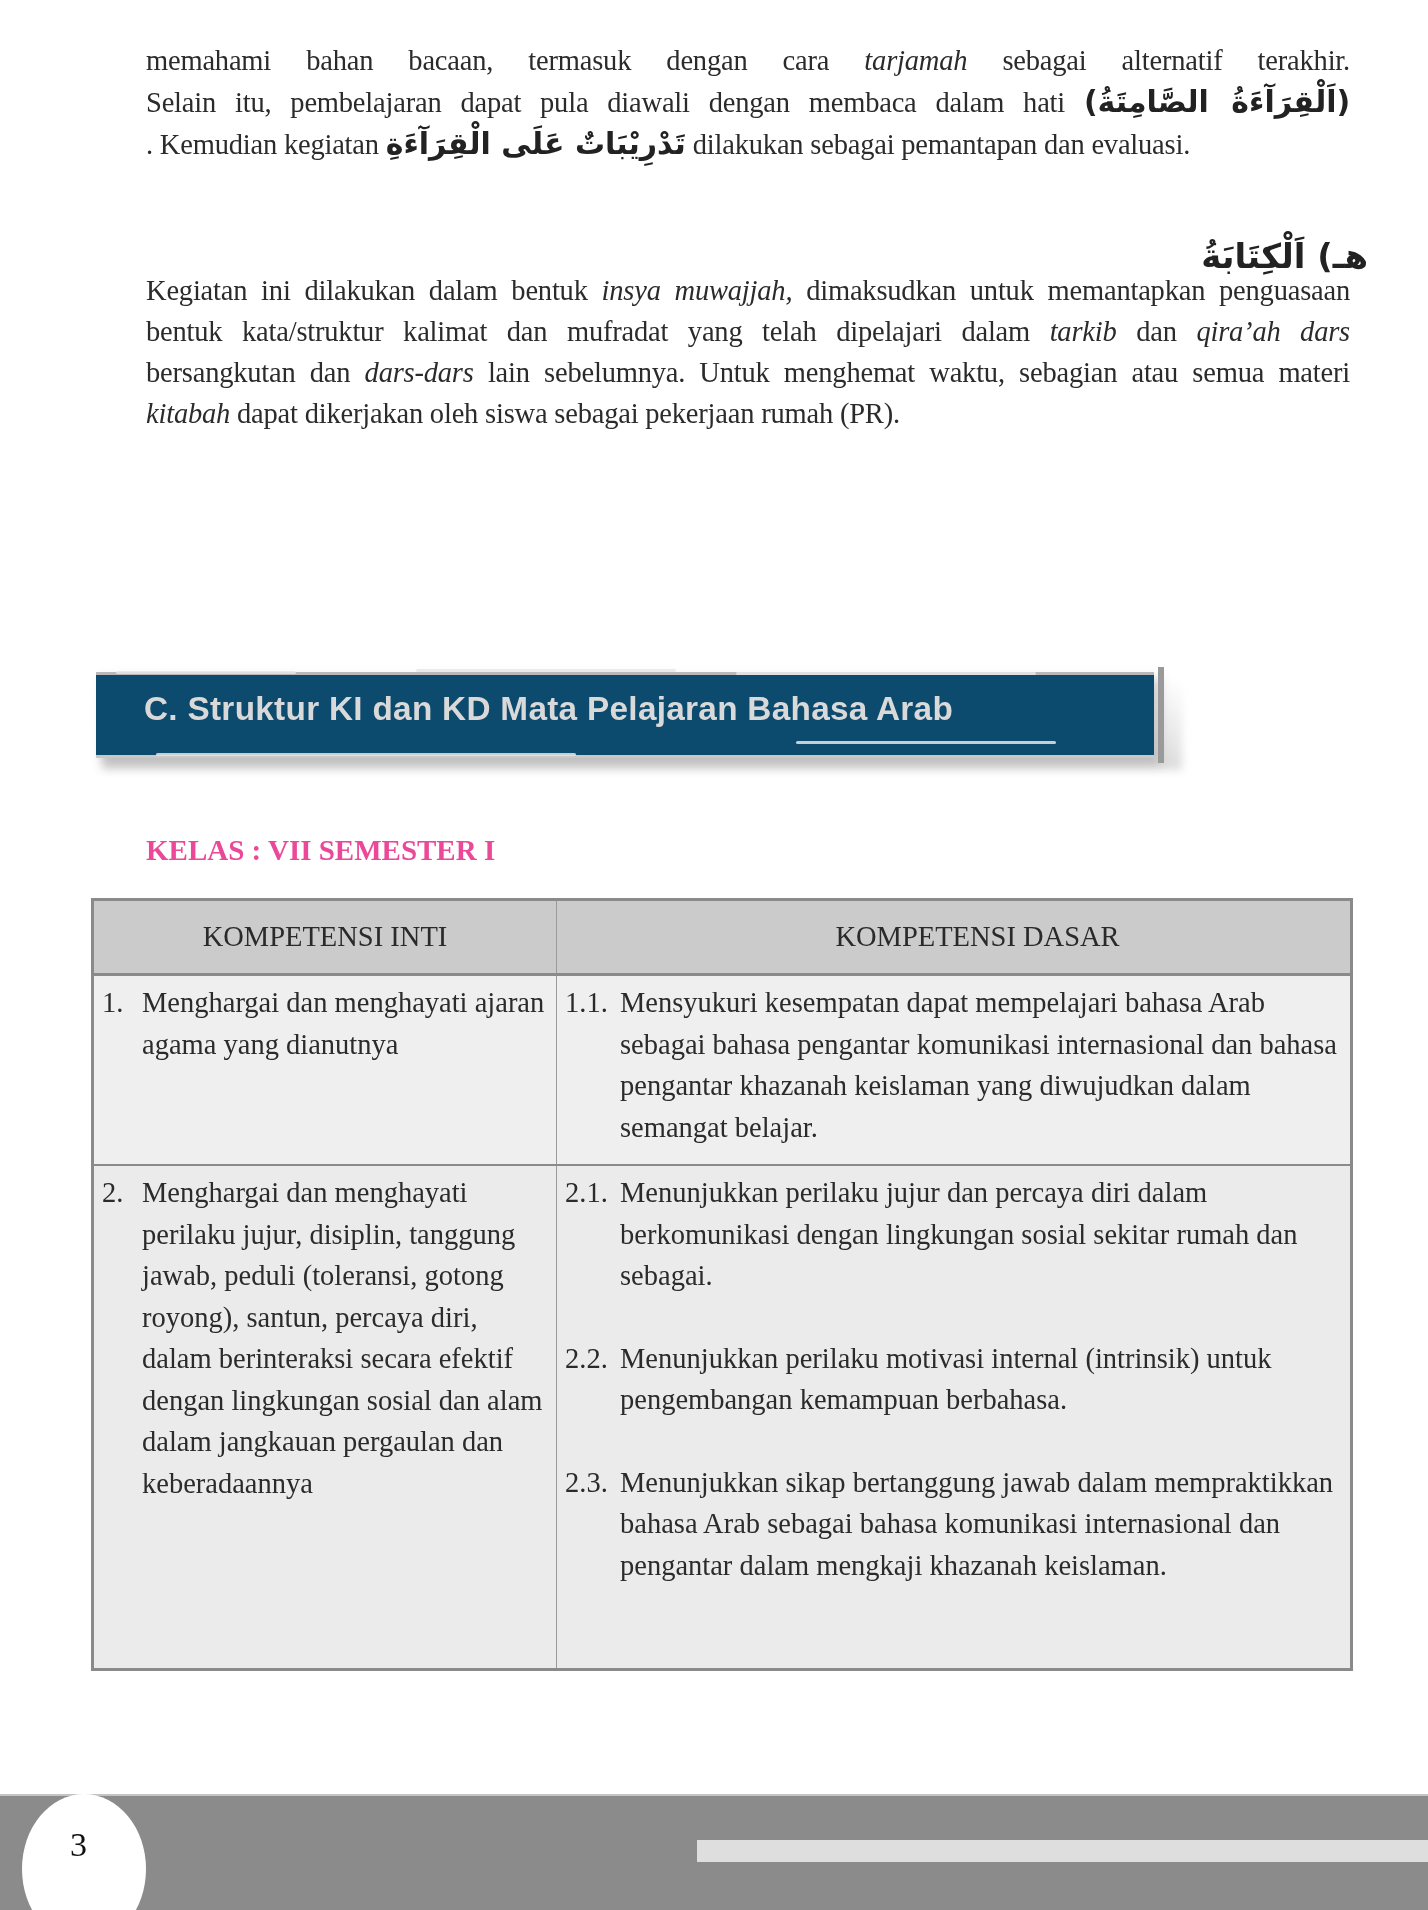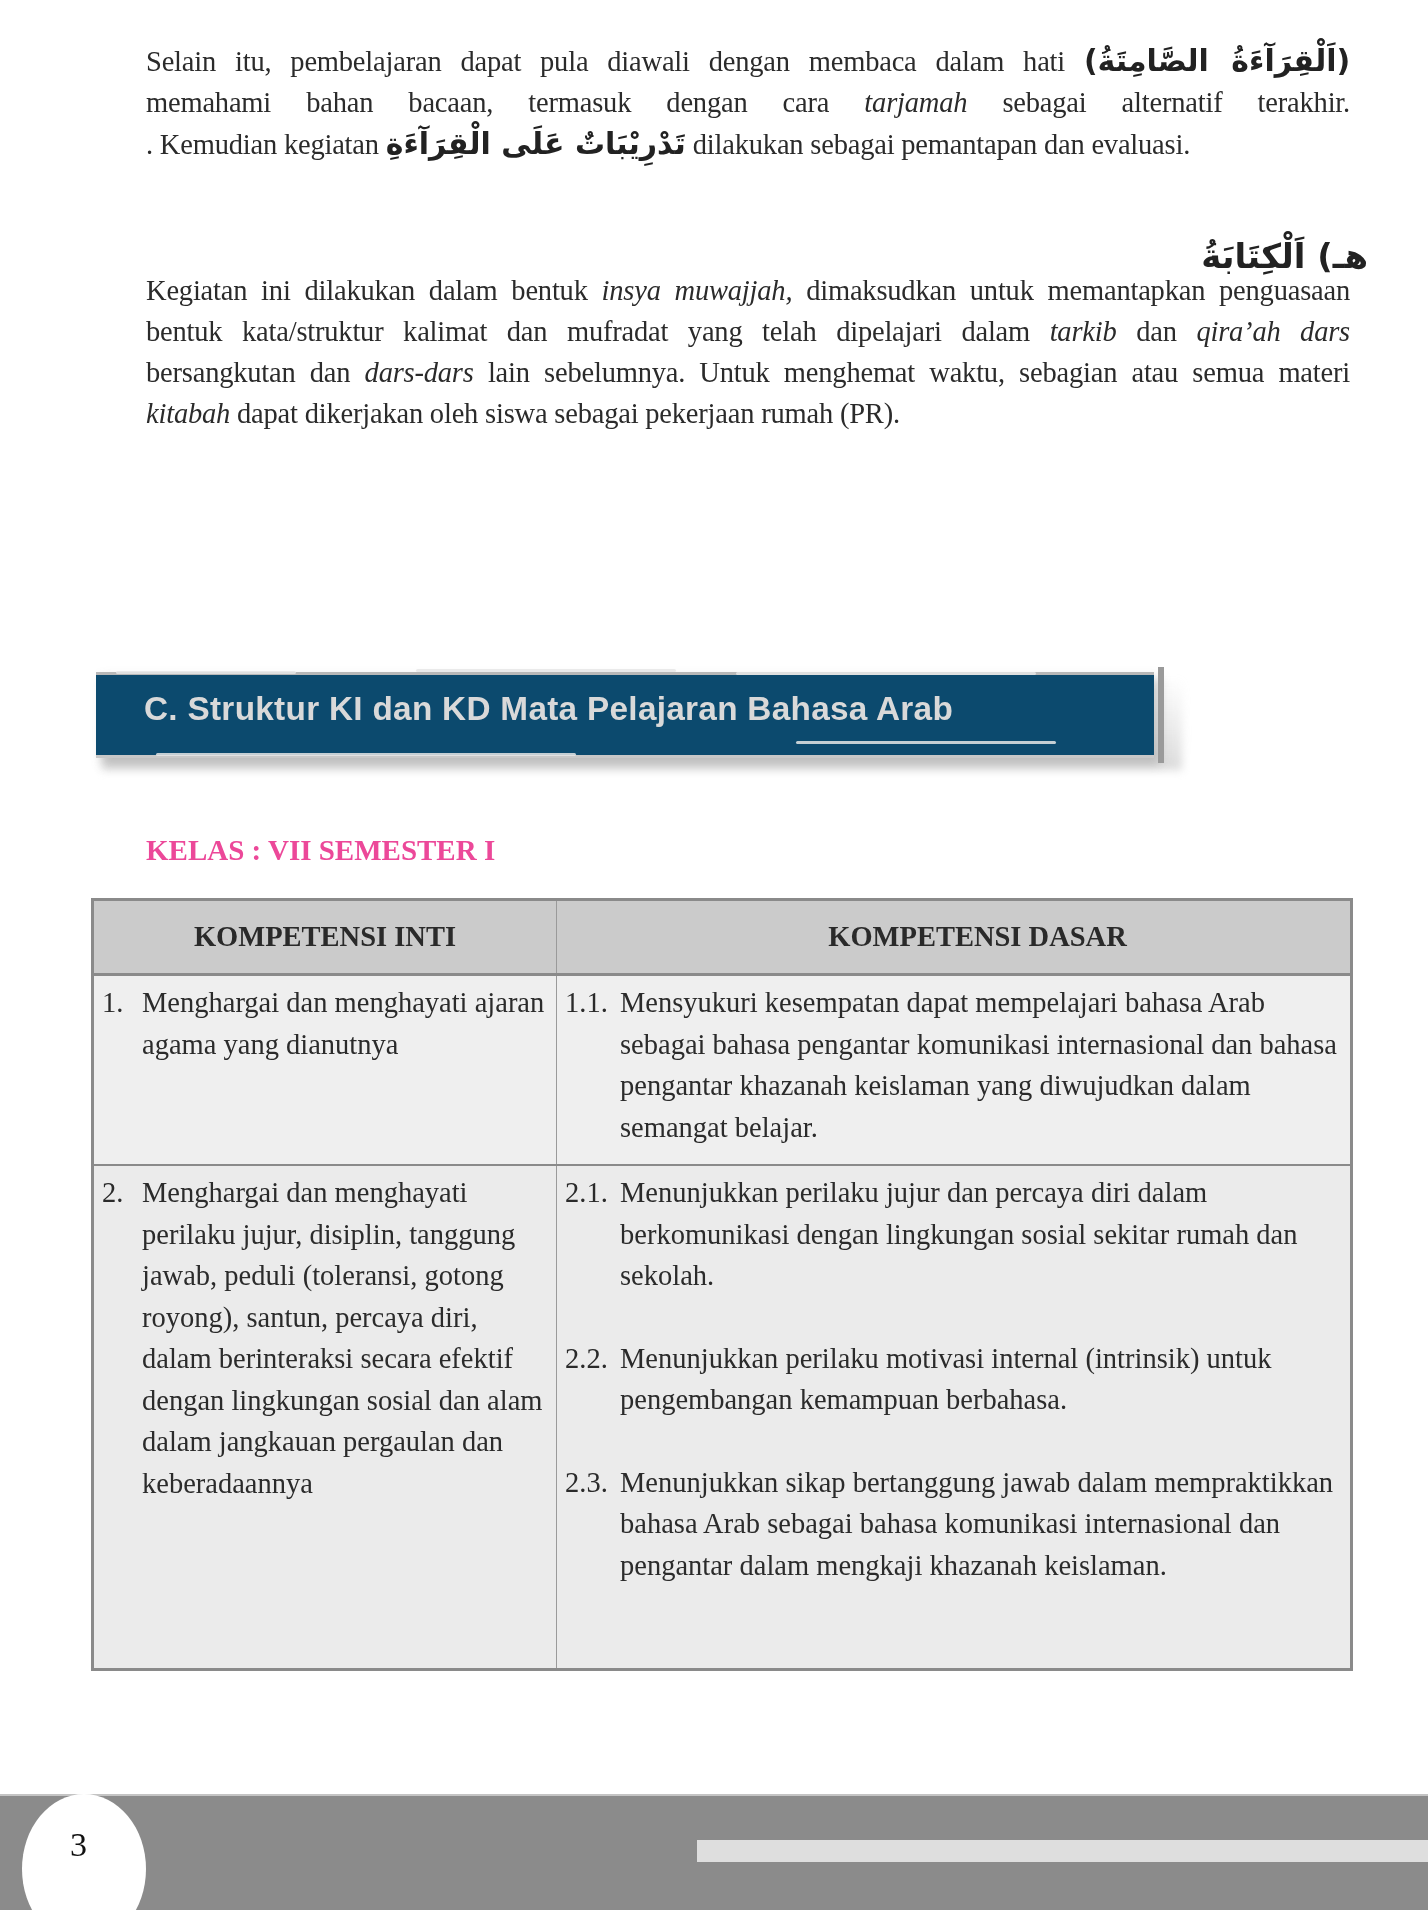--- a/index.html
+++ b/index.html
@@ -120,21 +120,21 @@
       top: 898px;
       width: 1262px;
       border-collapse: collapse;
       border: 3px solid #8a8a8a;
       font-size: 28.5px;
       color: #2b2b2b;
     }
     .kt th {
       background: #cbcbcb;
       height: 72px;
-      font-weight: bold;
+      font-weight: normal;
       font-size: 28.5px;
       color: #2a2a2a;
       border-bottom: 3px solid #8a8a8a;
       border-right: 1px solid #9a9a9a;
       text-align: center;
       padding: 0;
     }
     .kt th:last-child { border-right: none; padding-left: 48px; }
     .kt td {
       vertical-align: top;
@@ -199,22 +199,22 @@
       height: 22px;
       background: #dedede;
     }
   </style>
 </head>
 <body>
 
 <div class="page">
 
   <div class="para" id="p1">
+    <span class="line"><span>memahami bahan bacaan, termasuk dengan cara </span><i>tarjamah</i><span> sebagai alternatif terakhir.</span></span>
     <span class="line"><span>Selain itu, pembelajaran dapat pula diawali dengan membaca dalam hati </span><span class="arabic">(اَلْقِرَآءَةُ الصَّامِتَةُ)</span></span>
-    <span class="line"><span>memahami bahan bacaan, termasuk dengan cara </span><i>tarjamah</i><span> sebagai alternatif terakhir.</span></span>
     <span class="line last"><span>. Kemudian kegiatan </span><span class="arabic">تَدْرِيْبَاتٌ عَلَى الْقِرَآءَةِ</span><span> dilakukan sebagai pemantapan dan evaluasi.</span></span>
   </div>
 
   <div class="subhead">هـ) اَلْكِتَابَةُ</div>
 
   <div class="para" id="p2"><span>Kegiatan ini dilakukan dalam bentuk </span><i>insya muwajjah,</i><span> dimaksudkan untuk memantapkan penguasaan bentuk kata/struktur kalimat dan mufradat yang telah dipelajari dalam </span><i>tarkib</i><span> dan  </span><i>qira’ah dars</i><span> bersangkutan dan </span><i>dars-dars</i><span> lain sebelumnya. Untuk menghemat waktu, sebagian atau semua materi </span><i>kitabah</i><span> dapat dikerjakan oleh siswa sebagai pekerjaan rumah (PR).</span></div>
 
 
   <div class="banner-wrap">
     <div class="banner-shadow"></div>
@@ -256,21 +256,21 @@
       <tr class="r2">
         <td class="col1">
           <div class="item">
             <span class="num-ki">2.</span>
             <span>Menghargai dan menghayati perilaku jujur, disiplin, tanggung jawab, peduli (toleransi, gotong royong), santun, percaya diri, dalam berinteraksi secara efektif dengan lingkungan sosial dan alam dalam jangkauan pergaulan dan keberadaannya</span>
           </div>
         </td>
         <td>
           <div class="item kd-block">
             <span class="num-kd">2.1.</span>
-            <span>Menunjukkan perilaku jujur dan percaya diri dalam berkomunikasi dengan lingkungan sosial sekitar rumah dan sekolah.</span>
+            <span>Menunjukkan perilaku jujur dan percaya diri dalam berkomunikasi dengan lingkungan sosial sekitar rumah dan sebagai.</span>
           </div>
           <div class="item kd-block">
             <span class="num-kd">2.2.</span>
             <span>Menunjukkan perilaku motivasi internal (intrinsik) untuk pengembangan kemampuan berbahasa.</span>
           </div>
           <div class="item kd-block">
             <span class="num-kd">2.3.</span>
             <span>Menunjukkan sikap bertanggung jawab dalam mempraktikkan bahasa Arab sebagai bahasa komunikasi internasional dan pengantar dalam mengkaji khazanah keislaman.</span>
           </div>
         </td>

